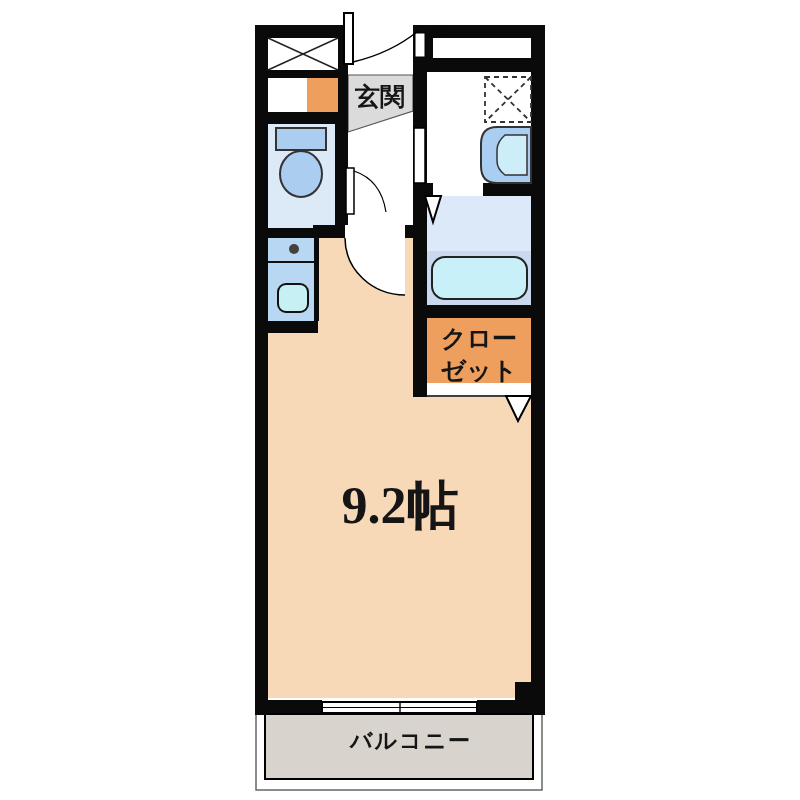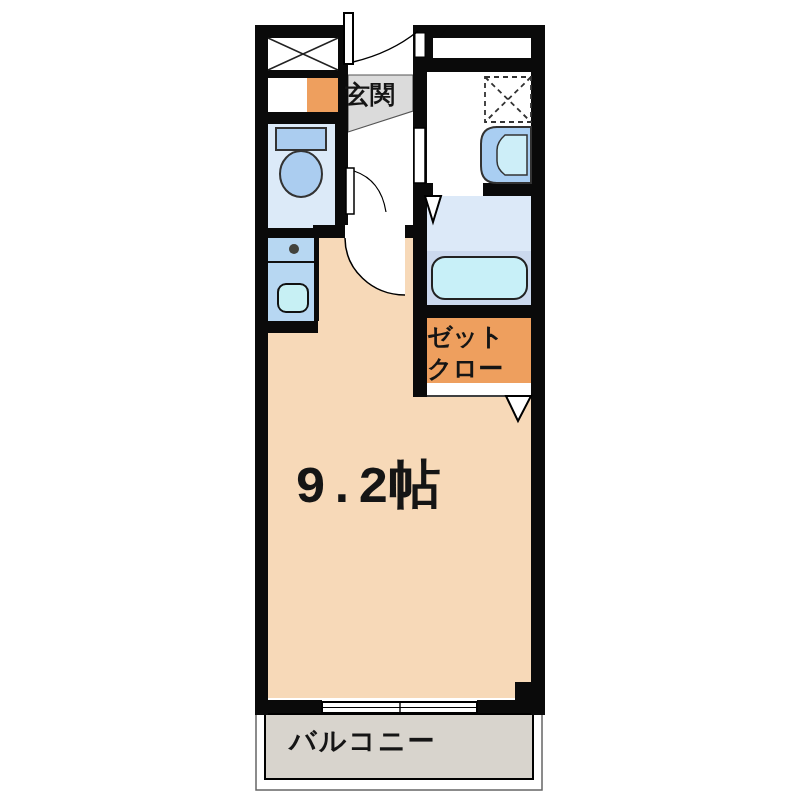--- a/index.html
+++ b/index.html
@@ -2,28 +2,28 @@
 <html><head>
 <meta charset="utf-8">
 <style>
   html,body{margin:0;padding:0;background:#ffffff;}
   .canvas{
     position:relative;width:800px;height:800px;background:#ffffff;overflow:hidden;
     font-family:"DejaVu Sans",sans-serif;
   }
   .canvas svg{position:absolute;left:0;top:0;}
   .plan-label{
-    position:absolute;color:#151515;font-weight:bold;text-align:left;
-    font-family:Liberation Mono, monospace;line-height:1.15;white-space:nowrap;
+    position:absolute;color:#151515;font-weight:bold;text-align:center;
+    font-family:Liberation Serif, serif;line-height:1.15;white-space:nowrap;
   }
   .label-genkan{left:345px;top:83px;width:70px;font-size:25px;}
   .label-closet{left:427px;top:323px;width:104px;font-size:25px;line-height:1.28;}
   .label-room{left:295px;top:450px;width:210px;font-size:49px;line-height:1.12;}
-  .label-room .size{font-size:52px;margin-top:10px;}
-  .label-balcony{left:265px;top:728px;width:292px;font-size:27px;letter-spacing:2px;margin-left:24px;}
+  .label-room .size{font-size:52px;margin-top:27px;}
+  .label-balcony{left:265px;top:728px;width:292px;font-size:22px;letter-spacing:2px;}
 </style>
 </head>
 <body>
 
 <div class="canvas">
   <svg width="800" height="800" viewBox="0 0 800 800">
 
     <g>
       <rect x="345" y="13" width="68" height="225" fill="#ffffff"></rect>
       <polygon points="348,75 413,75 413,111 348,132" fill="#dbdbdb" stroke="#555555" stroke-width="1.2"></polygon>
@@ -128,22 +128,22 @@
       <circle cx="294" cy="249" r="5" fill="#43433d"></circle>
       <rect x="278" y="284" width="30" height="28" rx="8" fill="#c7f0f4" stroke="#111111" stroke-width="2"></rect>
 
       <rect x="432" y="257" width="95" height="42" rx="13" fill="#c8f0f8" stroke="#222222" stroke-width="2"></rect>
     </g>
   </svg>
 
   <div class="plan-label label-genkan">玄関</div>
 
   <div class="plan-label label-closet">
+    <div>クロー</div>
     <div>ゼット</div>
-    <div>クロー</div>
   </div>
 
   <div class="plan-label label-room">
     <div class="size">9.2帖</div>
   </div>
 
   <div class="plan-label label-balcony">バルコニー</div>
 </div>
 
 </body></html>

